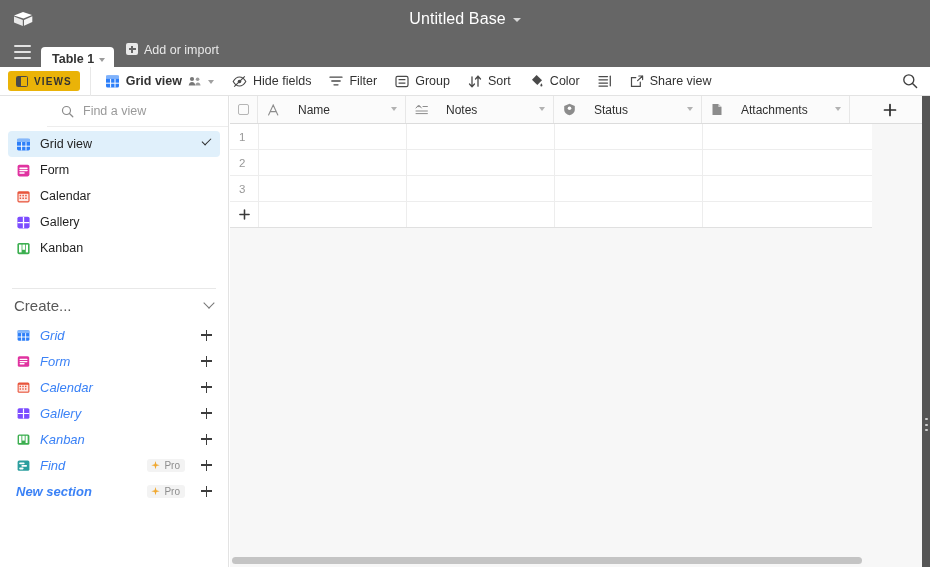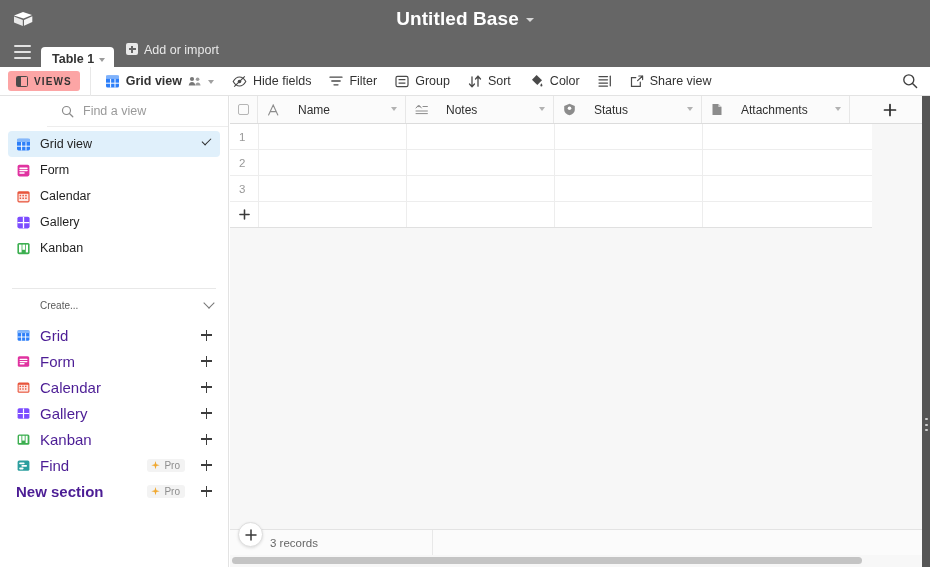--- a/index.html
+++ b/index.html
@@ -18,21 +18,21 @@
   }
   .logo {
     position: absolute; left: 10px; top: 6px; width: 26px; height: 26px;
   }
   .base-title-wrap {
     position: absolute; left: 0; top: 0; width: 930px; height: 38px;
     display: flex; align-items: center; justify-content: center; gap: 7px;
     pointer-events: none;
   }
   .base-title {
-    color: #fff; font-size: 19px; font-weight: bold; letter-spacing: .1px;
+    color: #fff; font-size: 16px; font-weight: normal; letter-spacing: .1px;
     pointer-events: auto;
   }
   .base-caret {
     width: 0; height: 0; border-left: 4px solid transparent; border-right: 4px solid transparent;
     border-top: 4.5px solid #d8d8d8; pointer-events: auto; margin-top: 2px;
   }
 
   
   .tabbar {
     position: absolute; left: 0; top: 38px; width: 930px; height: 29px;
@@ -76,21 +76,21 @@
     display: flex; align-items: center; justify-content: center; padding: 0 8px;
   }
 
   
   .toolbar {
     position: absolute; left: 0; top: 67px; width: 930px; height: 29px;
     background: #fff; border-bottom: 1px solid #e3e3e3;
     display: flex; align-items: center;
   }
   .views-btn {
-    margin-left: 8px; height: 20px; background: #fca5a5; border-radius: 3px;
+    margin-left: 8px; height: 20px; background: #eab308; border-radius: 3px;
     display: flex; align-items: center; gap: 6px; padding: 0 8px;
   }
   .views-label { font-size: 10px; font-weight: bold; letter-spacing: 1.1px; color: #333; }
   .panel-icon {
     width: 12px; height: 11px; border: 1.3px solid #4a4a4a; border-radius: 1.5px;
     position: relative;
   }
   .panel-icon::after {
     content: ""; position: absolute; left: 0; top: 0; bottom: 0; width: 4px; background: #4a4a4a;
   }
@@ -129,31 +129,31 @@
     border-left: 1.6px solid #2d2d2d; border-bottom: 1.6px solid #2d2d2d;
     transform: rotate(-45deg);
   }
   .vicon { width: 15px; height: 15px; flex: 0 0 15px; }
 
   .sb-divider { height: 1px; background: #e8e8e8; margin: 27px 12px 0 12px; }
   .create-head {
     height: 32px; display: flex; align-items: center; justify-content: space-between;
     padding: 0 15px 0 14px;
   }
-  .create-label { font-size: 10px; color: #595959; margin-left: 26px; }
+  .create-label { font-size: 15px; color: #595959; }
   .chev-down {
     width: 8px; height: 8px; border-right: 1.5px solid #777; border-bottom: 1.5px solid #777;
     transform: rotate(45deg); margin-top: -4px;
   }
   .create-list { padding: 1px 8px 0 8px; }
   .create-row {
     height: 26px; display: flex; align-items: center; gap: 9px;
     padding: 0 8px; border-radius: 4px;
   }
-  .create-row-label { font-size: 15px; color: #4c1d95; flex: 1; }
+  .create-row-label { font-size: 13px; color: #3b82f6; flex: 1; font-style: italic; }
   .create-row.newsection .create-row-label { font-weight: bold; margin-left: 0; }
   .pro-badge {
     display: flex; align-items: center; gap: 3px; background: #f3f3f3;
     border-radius: 3px; padding: 1px 5px 1px 3px; margin-right: 7px;
   }
   .pro-text { font-size: 10px; color: #8d8d8d; }
   .plus-sm {
     width: 11px; height: 11px; position: relative; flex: 0 0 11px;
   }
   .plus-sm::before, .plus-sm::after { content: ""; position: absolute; background: #3d3d3d; }
@@ -611,29 +611,20 @@
         <svg width="11" height="11" viewBox="0 0 12 12">
           <path d="M6 1 V11 M1 6 H11" stroke="#3a3a3a" stroke-width="1.7" stroke-linecap="round"></path>
         </svg>
       </span>
       <span class="cell" style="width:148px"></span>
       <span class="cell" style="width:148px"></span>
       <span class="cell" style="width:148px"></span>
       <span class="cell" style="width:148px"></span>
     </div>
 
-    <div class="grid-footer">
-      <div class="add-circle">
-        <svg width="12" height="12" viewBox="0 0 12 12">
-          <path d="M6 1 V11 M1 6 H11" stroke="#3a3a3a" stroke-width="1.5" stroke-linecap="round"></path>
-        </svg>
-      </div>
-      <span class="records-text">3 records</span>
-      <span class="footer-divider"></span>
-    </div>
 
     <div class="hscroll">
       <span class="hscroll-thumb"></span>
     </div>
   </div>
 
   <div class="right-edge">
     <span class="right-grip">
         <i></i>
         <i></i>

